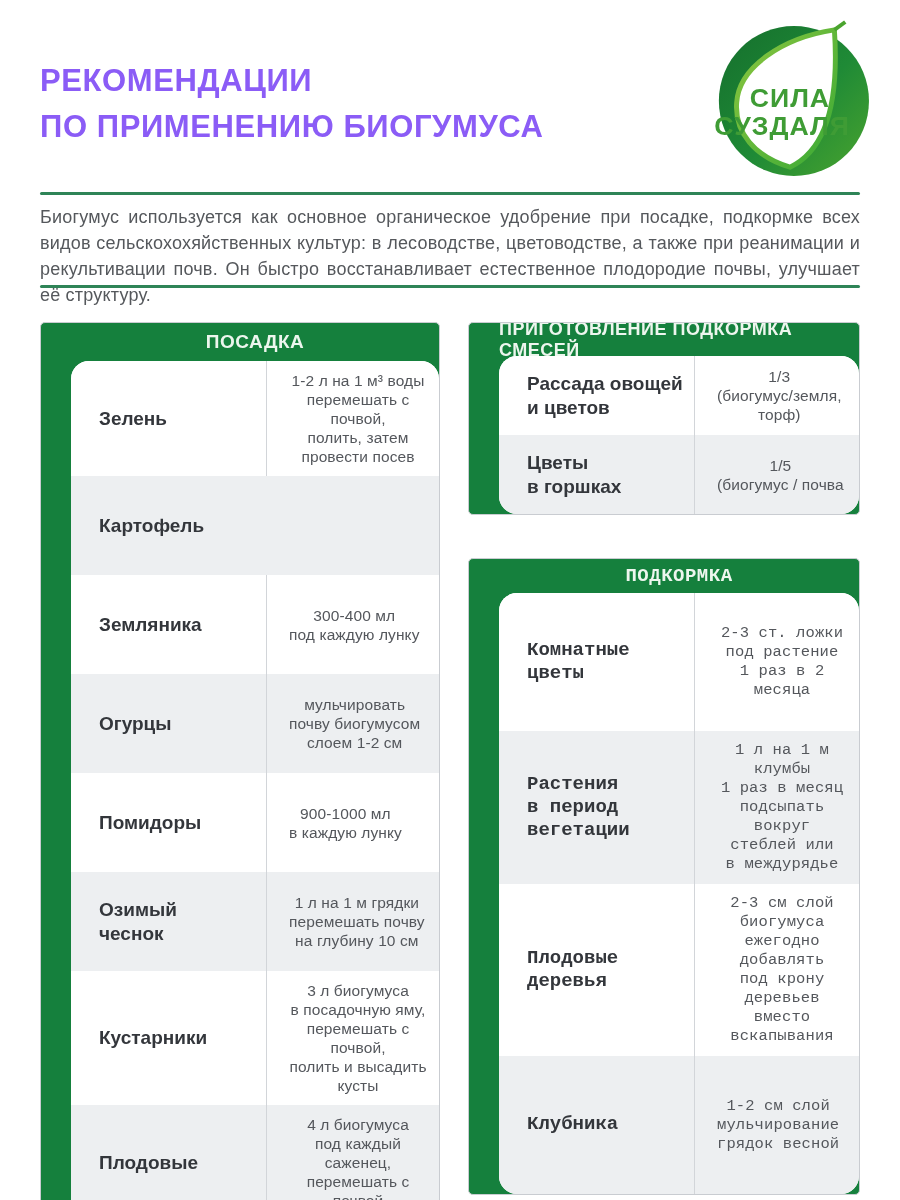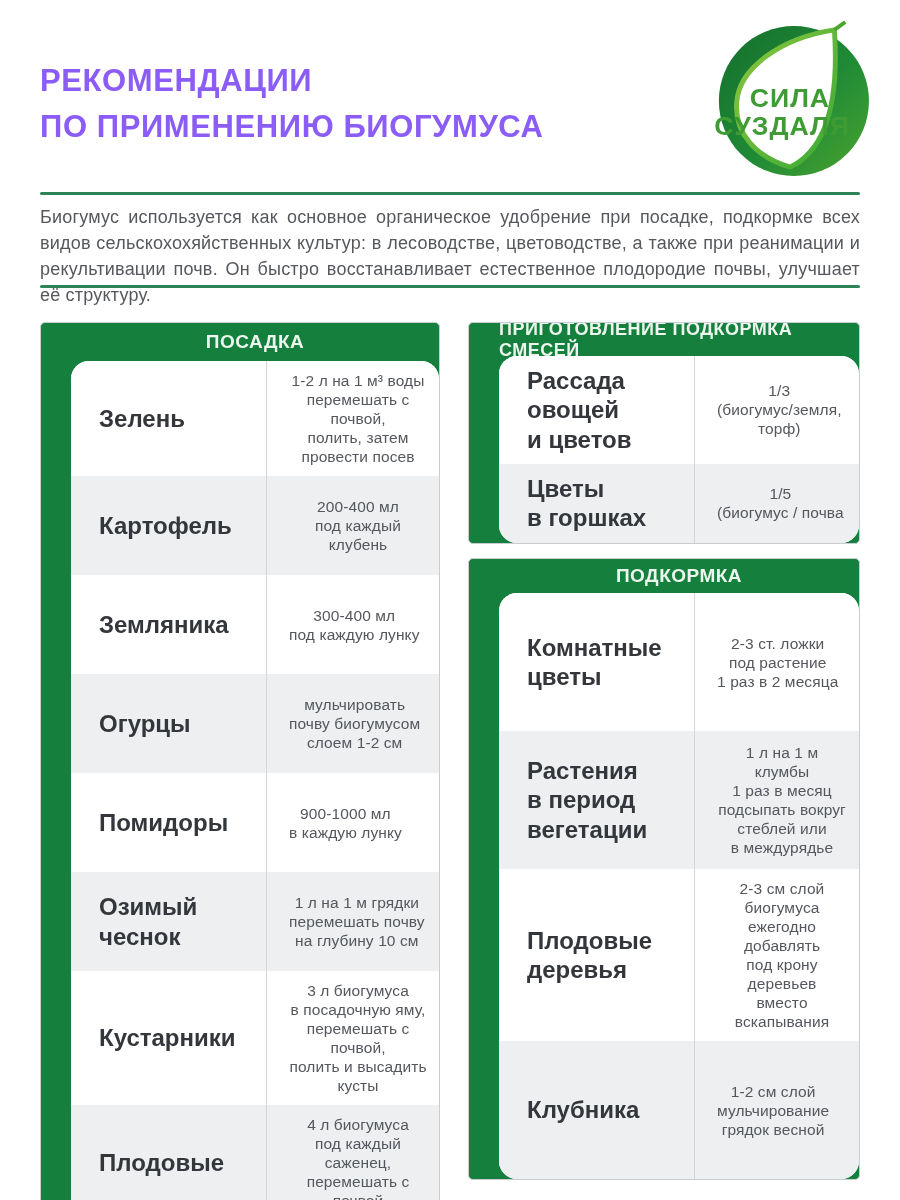--- a/index.html
+++ b/index.html
@@ -32,40 +32,40 @@
     font-size:18px; line-height:26px; color:#55585c;
     text-align:justify; letter-spacing:.2px;
   }
 
   .table {
     position:absolute; border-radius:5px; overflow:hidden;
     background:#15803d; border:1px solid #c9ccd1;padding-left:30px;
   }
   .table-posadka   { left:40px;  top:322px; width:400px; }
   .table-smesi     { left:468px; top:322px; width:392px; }
-  .table-podkormka { left:468px; top:558px; width:392px; }
+  .table-podkormka { left:468px; top:558px; width:392px;font-family:Liberation Mono, monospace; }
 
   .thead {
     display:flex; align-items:center; justify-content:center;
     color:#edf6ee; font-weight:700; letter-spacing:.5px;
   }
   .table-posadka .thead   { height:38px; font-size:19px; }
   .table-smesi .thead     { height:33px; font-size:18px; }
   .table-podkormka .thead { height:34px; font-size:19px; }
 
   .tbody { background:#ffffff; border-radius:18px; overflow:hidden; }
 
   .row { display:flex; align-items:stretch; background:#ffffff; }
   .row.alt { background:#edeff1; }
 
   .cell-label {
     width:195px; flex:0 0 195px;
     display:flex; align-items:center;
     padding:10px 8px 10px 28px;
-    font-size:24px; font-weight:700; color:#33363b;
+    font-size:19px; font-weight:700; color:#33363b;
     line-height:1.22; white-space:pre-line;
   }
   .cell-value {
     flex:1; display:flex; align-items:center;
     border-left:1px solid #d2d5d9;
     padding:10px 12px 10px 22px;
     font-size:15.5px; color:#54575c;
     line-height:19px; white-space:pre-line; letter-spacing:.1px;text-align:center;
   }
   .table-posadka .row   { min-height:99px; }
@@ -108,22 +108,20 @@
   <div class="tbody">
     <div class="row">
       <div class="cell-label">Зелень</div>
       <div class="cell-value">1-2 л на 1 м³ воды
 перемешать с почвой,
 полить, затем
 провести посев</div>
     </div>
     <div class="row alt">
       <div class="cell-label">Картофель</div>
-      <div class="cell-value">200-400 мл
-под каждый клубень</div>
     </div>
     <div class="row">
       <div class="cell-label">Земляника</div>
       <div class="cell-value">300-400 мл
 под каждую лунку</div>
     </div>
     <div class="row alt">
       <div class="cell-label">Огурцы</div>
       <div class="cell-value">мульчировать
 почву биогумусом

